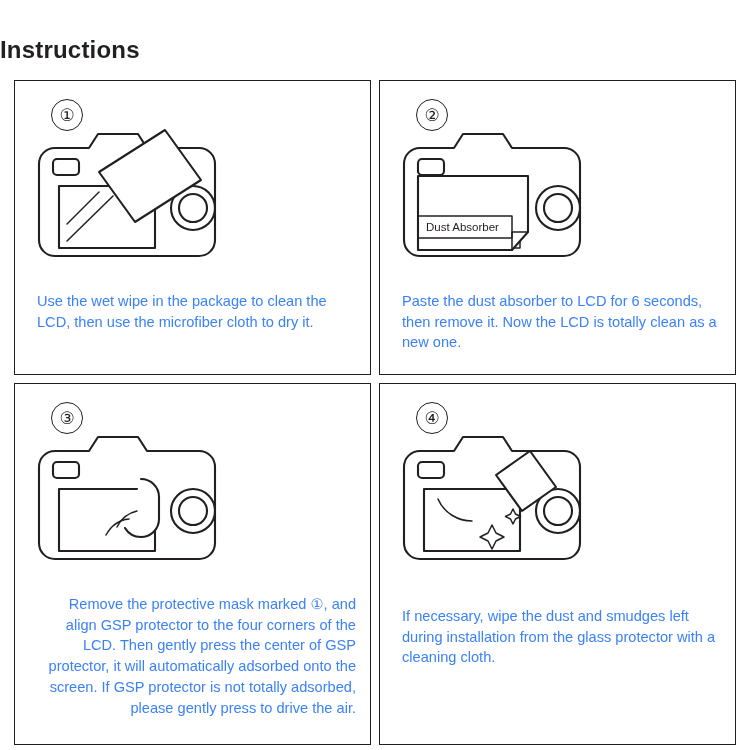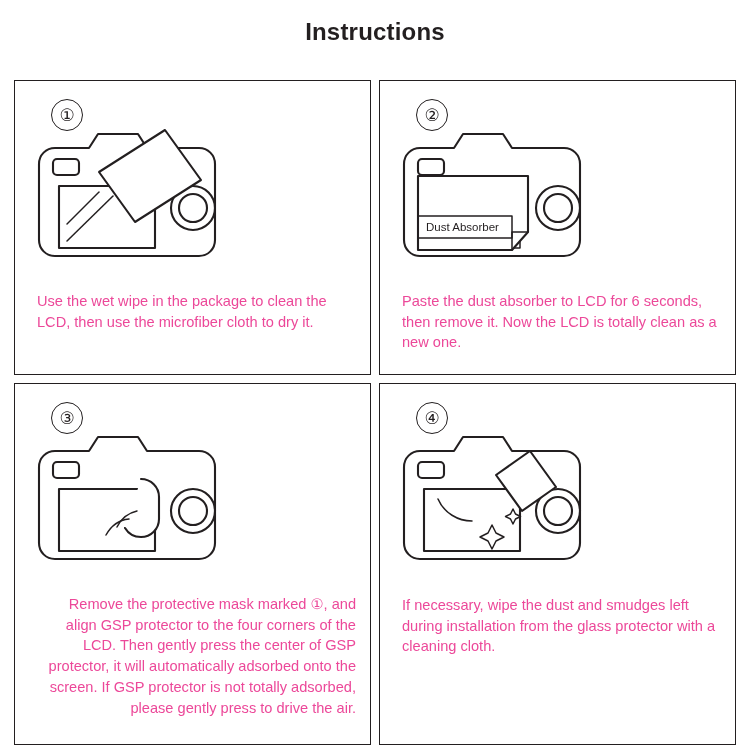--- a/index.html
+++ b/index.html
@@ -14,25 +14,24 @@
     color: #231f20;
     overflow: hidden;
   }
   .page {
     position: relative;
     width: 750px;
     height: 750px;
     box-sizing: border-box;
   }
   .title {
-    text-align: center;
     font-size: 24px;
     font-weight: bold;
     letter-spacing: 0.2px;
-    padding-top: 20px;
+    padding-top: 38px;
     line-height: 1;
   }
   .grid {
     position: absolute;
     top: 80px;
     left: 14px;
     width: 722px;
     display: flex;
     flex-wrap: wrap;
     gap: 8px 8px;
@@ -71,25 +70,25 @@
     display: flex;
     align-items: center;
     justify-content: flex-start;
   }
   .caption {
     position: absolute;
     left: 22px;
     right: 14px;
     font-size: 14.6px;
     line-height: 1.42;
-    color: #ec4899;
+    color: #3b82f6;
   }
   .p1 .caption, .p2 .caption { top: 210px; }
   .p3 .caption { top: 210px; text-align: right; }
-  .p4 .caption { top: 211px; }
+  .p4 .caption { top: 222px; }
 
   svg { display: block; }
   .stroke {
     fill: none;
     stroke: #231f20;
     stroke-width: 2.1;
     stroke-linejoin: round;
     stroke-linecap: round;
   }
   .thin {

